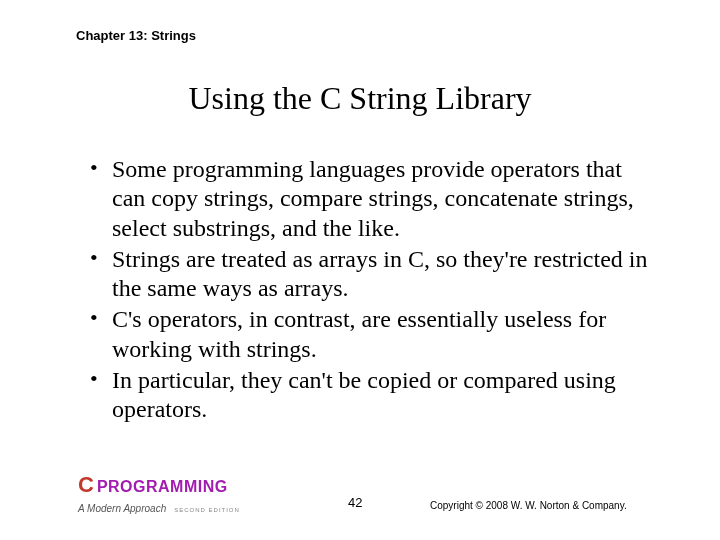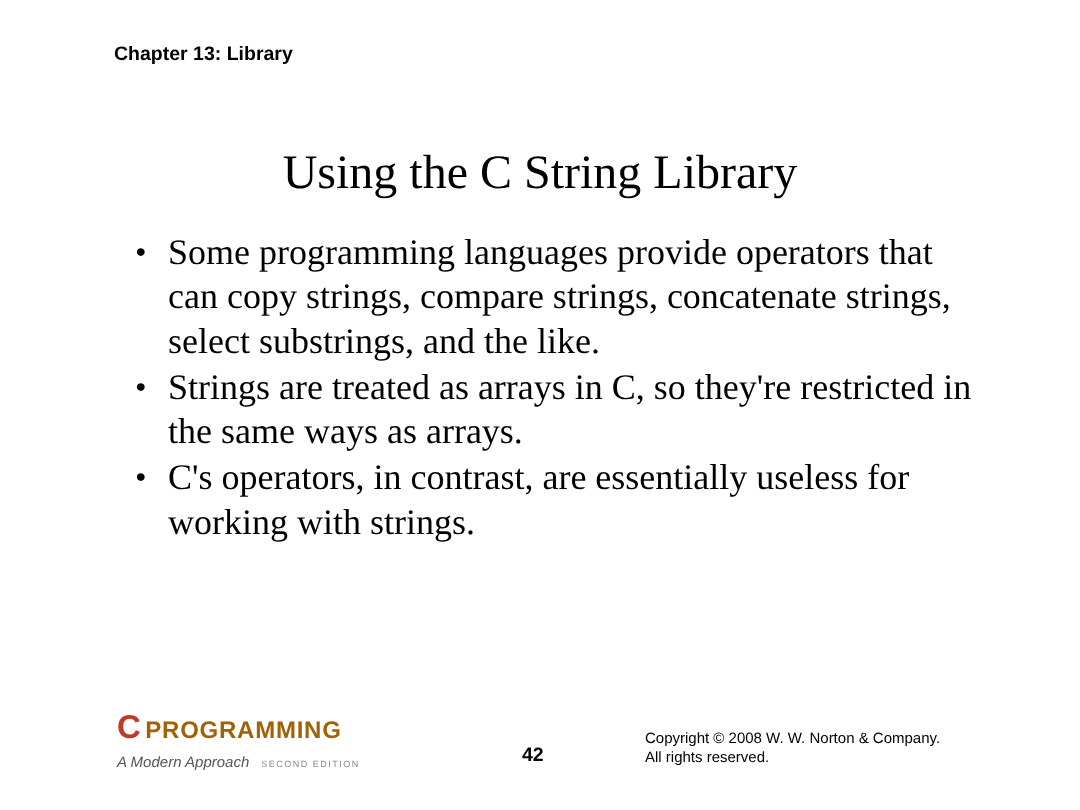--- a/index.html
+++ b/index.html
@@ -21,21 +21,21 @@
     position: absolute;
     top: 28px;
     left: 76px;
     font-family: Arial, Helvetica, sans-serif;
     font-weight: bold;
     font-size: 13px;
     color: #000000;
   }
   .title {
     position: absolute;
-    top: 96px;
+    top: 80px;
     left: 0;
     width: 720px;
     text-align: center;
     font-family: "Times New Roman", Times, serif;
     font-size: 32px;
     color: #000000;
   }
   .body {
     position: absolute;
     top: 155px;
@@ -83,21 +83,21 @@
     font-family: Arial, Helvetica, sans-serif;
     font-weight: 900;
     font-size: 22px;
     color: #c0392b;
     letter-spacing: -1px;
   }
   .logo-prog {
     font-family: Arial, Helvetica, sans-serif;
     font-weight: 900;
     font-size: 16px;
-    color: #a16207;
+    color: #a21caf;
     letter-spacing: 0.5px;
   }
   .logo-sub {
     font-family: Liberation Sans, sans-serif;
     font-style: italic;
     font-size: 10px;
     color: #555555;
     margin-top: -2px;
   }
   .logo-ed {
@@ -107,61 +107,60 @@
     letter-spacing: 1px;
     margin-left: 4px;
   }
   .page-num {
     position: absolute;
     left: 348px;
     bottom: 6px;
     font-family: Arial, Helvetica, sans-serif;
     font-size: 13px;
     color: #000000;
-    font-weight: bold;
   }
   .copyright {
     position: absolute;
     left: 430px;
     bottom: 4px;
     width: 240px;
     font-family: Arial, Helvetica, sans-serif;
     font-size: 10px;
     line-height: 1.3;
     color: #000000;
   }
 </style>
 </head>
 <body>
 
 <div class="slide">
 
-  <div class="chapter">Chapter 13: Library</div>
+  <div class="chapter">Chapter 13: Strings</div>
 
   <div class="title">Using the C String Library</div>
 
   <div class="body">
     <ul>
       <li>Some programming languages provide operators that can copy strings, compare strings, concatenate strings, select substrings, and the like.</li>
       <li>Strings are treated as arrays in C, so they're restricted in the same ways as arrays.</li>
       <li>C's operators, in contrast, are essentially useless for working with strings.</li>
+      <li>In particular, they can't be copied or compared using operators.</li>
     </ul>
   </div>
 
   <div class="footer">
     <div class="logo">
       <div class="logo-top">
         <span class="logo-c">C</span>
         <span class="logo-prog">PROGRAMMING</span>
       </div>
       <div>
         <span class="logo-sub">A Modern Approach</span>
         <span class="logo-ed">SECOND EDITION</span>
       </div>
     </div>
     <div class="page-num">42</div>
     <div class="copyright">
       <div>Copyright © 2008 W. W. Norton &amp; Company.</div>
-      <div>All rights reserved.</div>
     </div>
   </div>
 
 </div>
 
 </body></html>

